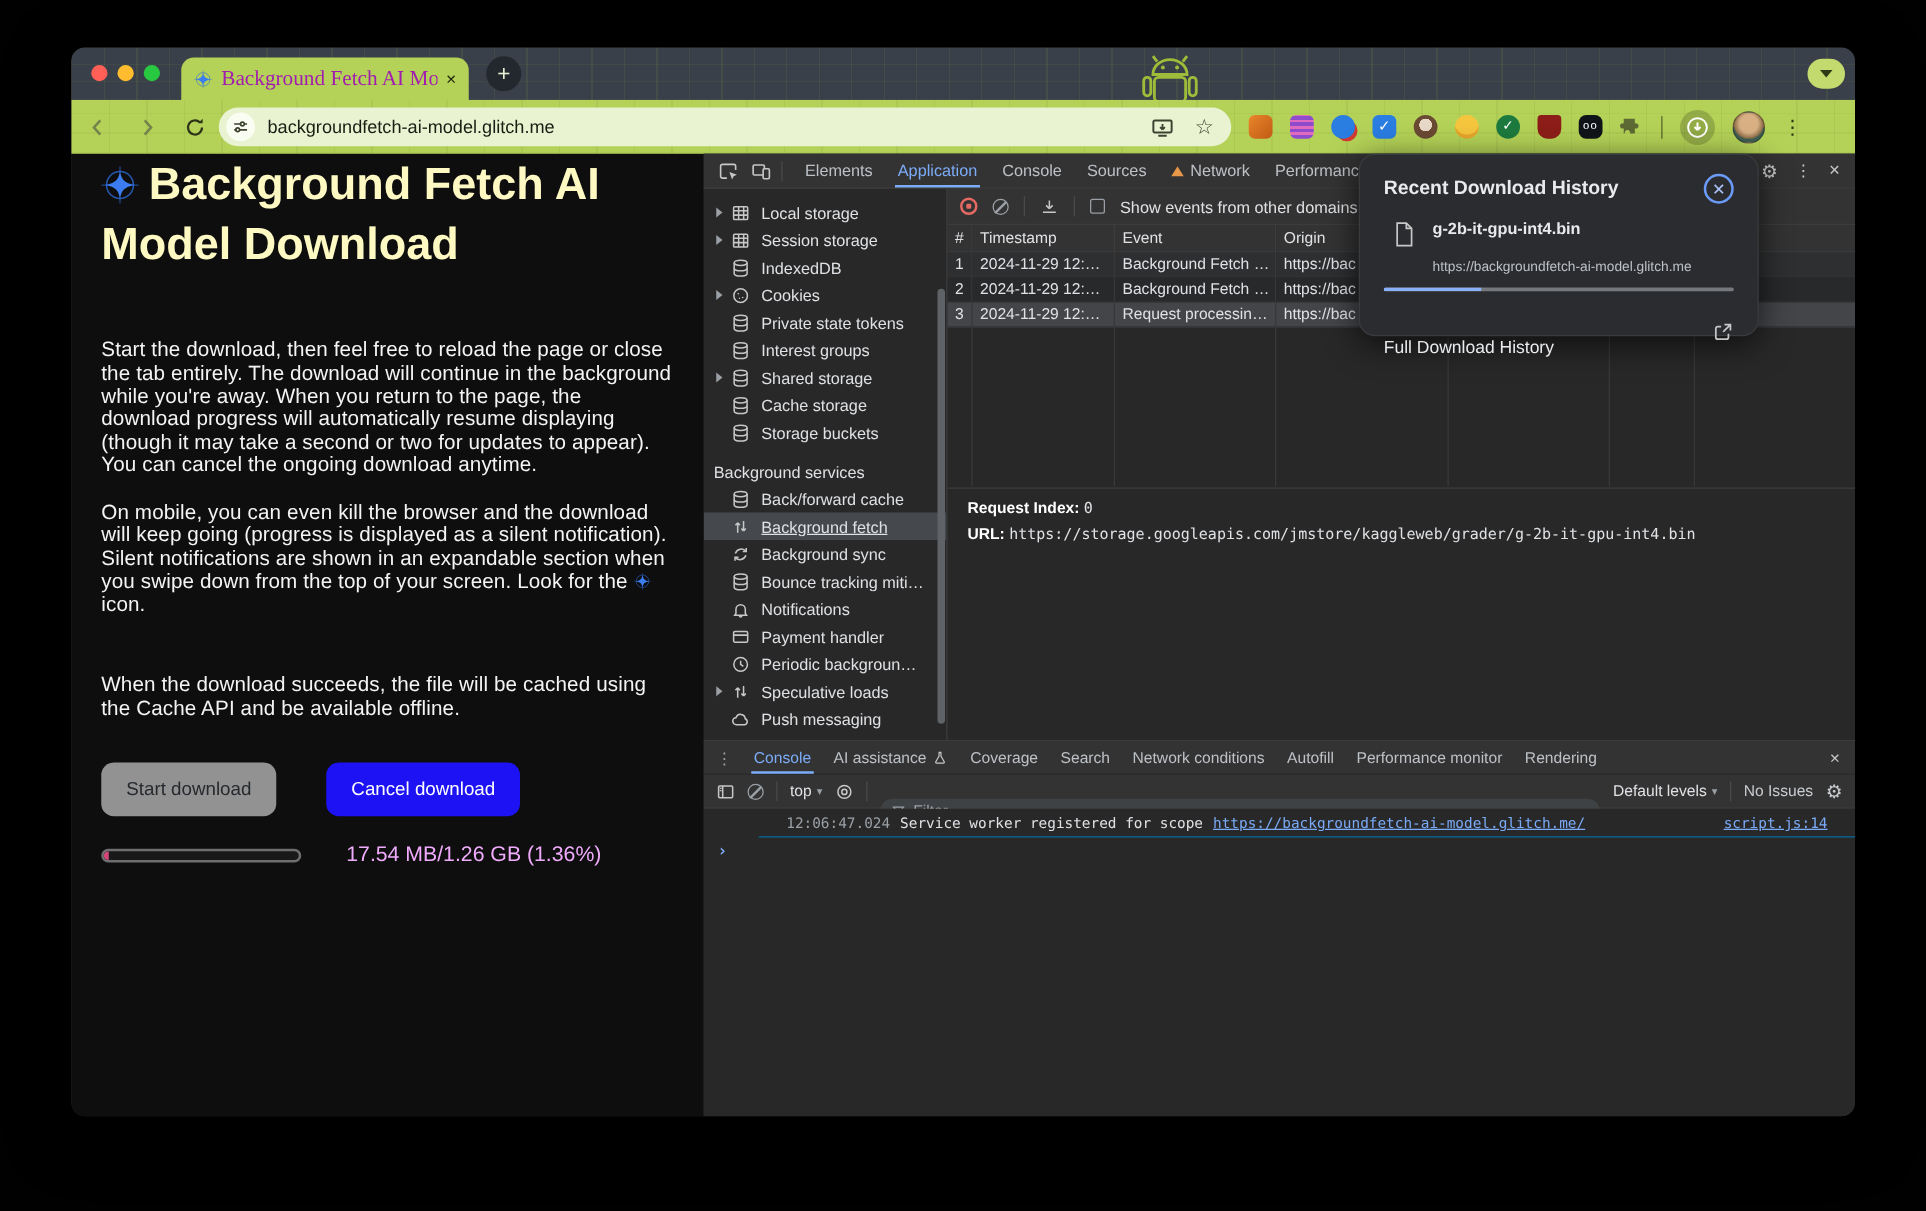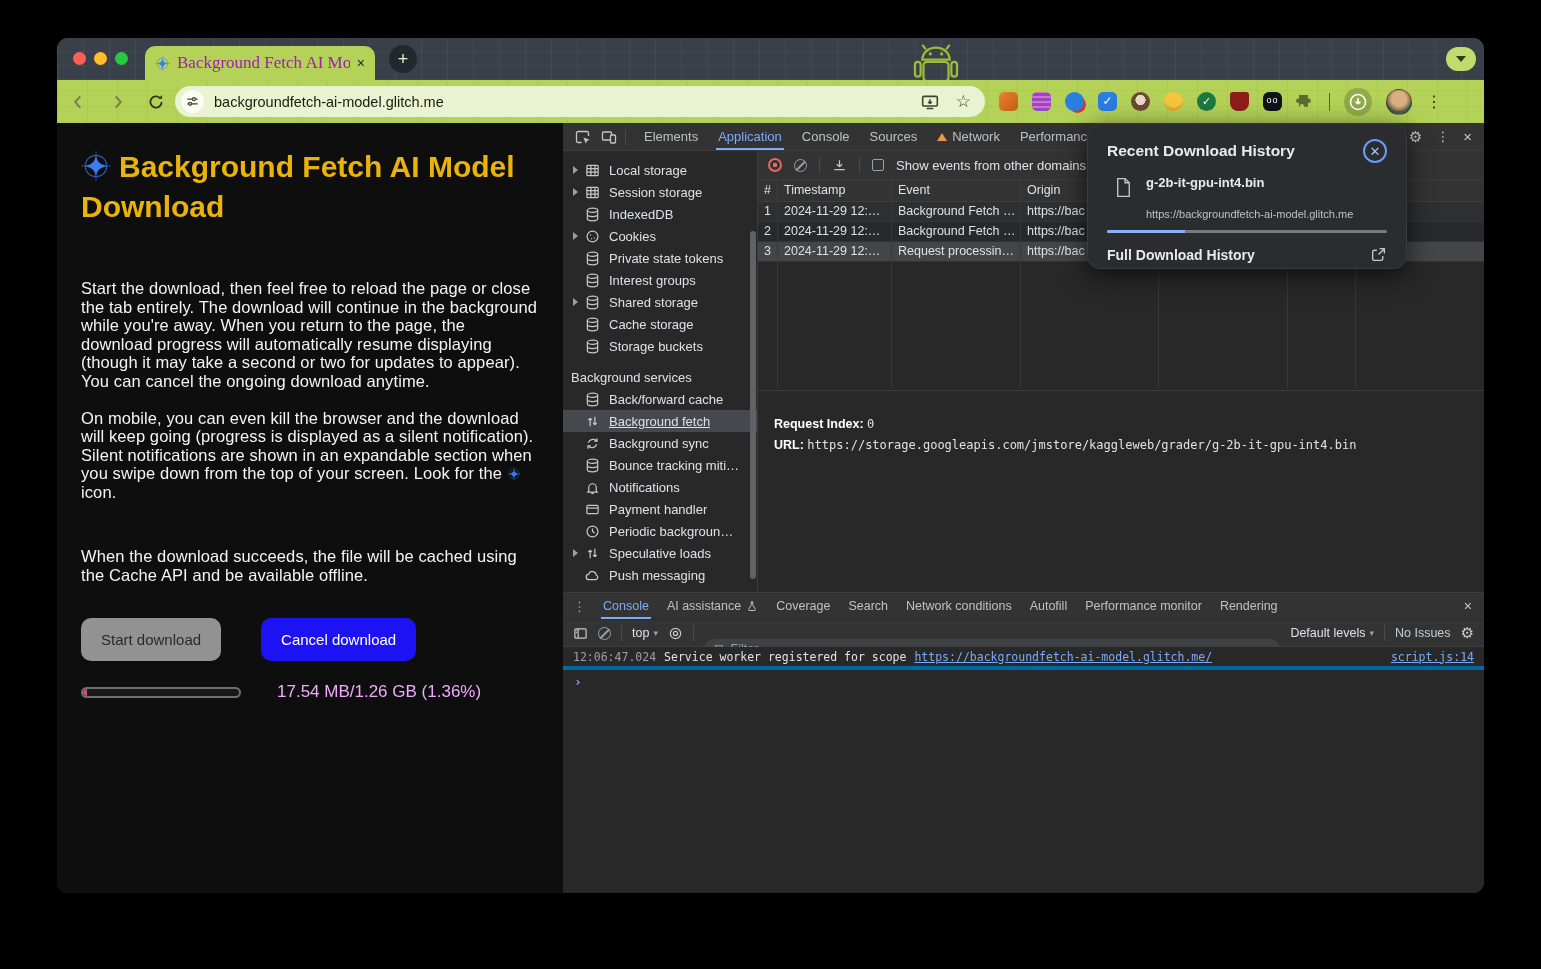--- a/index.html
+++ b/index.html
@@ -36,21 +36,21 @@
   .toolsep { width:1px; height:18px; background:#55632b; }
   .dlbtn { width:28px; height:28px; border-radius:50%; background:rgba(0,0,0,.18); display:flex; align-items:center; justify-content:center; }
   .avatar { width:26px; height:26px; border-radius:50%; background:radial-gradient(circle at 50% 38%,#d8b084 38%,#8a6a45 62%,#3f5e52 63%); border:1px solid rgba(0,0,0,.25); }
   .kebab { font-size:16px; color:#2c3317; }
 
   
   .content { display:flex; height:770px; }
 
   
   .page { width:506px; background:#0e0e0e; color:#f4f4f4; padding:0 24px; overflow:hidden; }
-  .page h1 { margin-top:24px; font-size:30px; font-weight:700; line-height:1.32; color:#eab308; }
+  .page h1 { font-size:36px; font-weight:700; line-height:1.32; color:#fef9c3; }
   .h1icon { display:inline-block; vertical-align:-4px; margin-right:8px; }
   .page p { font-size:16.5px; line-height:1.12; letter-spacing:.1px; }
   .p1{margin-top:53px}.p2{margin-top:19px}.p3{margin-top:46px}
   .inline-spark { display:inline-block; vertical-align:-2px; }
   .btnrow { margin-top:34px; display:flex; gap:40px; }
   .btn { border:none; border-radius:10px; font-size:15px; padding:0 20px; height:43px; font-family:inherit; }
   .btn-start { background:#929292; color:#262a2e; }
   .btn-cancel { background:#1d12f4; color:#fff; }
   .progrow { margin-top:21px; display:flex; align-items:center; gap:36px; }
   .pbar { width:160px; height:11px; border:2px solid #6e6e6e; border-radius:7px; background:#191919; overflow:hidden; }
@@ -87,57 +87,57 @@
   .block { width:13px; height:13px; border:1.6px solid #9aa0a6; border-radius:50%; position:relative; }
   .block::after { content:""; position:absolute; left:-1px; top:5px; width:13px; height:1.6px; background:#9aa0a6; transform:rotate(-45deg); }
   .cbox { width:12px; height:12px; border:1.5px solid #9aa0a6; border-radius:2px; }
 
   .etable { height:210px; display:grid; grid-template-columns:20px 114px 129px 138px 129px 68px 1fr; grid-auto-rows:min-content; font-size:12.5px; }
   .hc { height:22px; background:#333; border-right:1px solid #3d3d3d; border-bottom:1px solid #3d3d3d; padding:3px 6px 0; color:#dfe1e5; white-space:nowrap; overflow:hidden; }
   .dc { height:20px; border-right:1px solid #383838; border-bottom:1px solid #333; padding:2px 6px 0; white-space:nowrap; overflow:hidden; }
   .r1 .dc{background:#2d2f31}.r2 .dc{background:#28292b}.r3 .dc{background:#434549}
   .fc { height:127px; border-right:1px solid #383838; }
   .etable .last { border-right:none; }
-  .details { flex:1; border-top:1px solid #3c3c3c; padding:26px 16px; font-size:12.5px; }
+  .details { flex:1; border-top:1px solid #3c3c3c; padding:8px 16px; font-size:12.5px; }
   .dlabel { font-weight:bold; color:#fff; }
   .dval { font-family:"DejaVu Sans Mono",monospace; font-size:12px; color:#dfe1e5; }
   .details .line + .line { margin-top:7px; }
 
   .drawer { height:301px; border-top:1px solid #3c3c3c; display:flex; flex-direction:column; }
   .dr-tabbar { height:26px; background:#333; display:flex; align-items:center; font-size:12.5px; }
   .dr-kebab { color:#9aa0a6; font-size:13px; padding:0 8px 0 10px; }
   .dr-tab { position:relative; padding:0 9px; line-height:25px; color:#bdc1c6; white-space:nowrap; display:flex; align-items:center; gap:5px; }
   .dr-tab.sel { color:#7cacf8; }
   .dr-tab.sel::after { content:""; position:absolute; left:7px; right:7px; bottom:0; height:2px; background:#7cacf8; }
   .dr-toolbar { height:28px; background:#333; border-top:1px solid #2b2b2b; border-bottom:1px solid #3c3c3c; display:flex; align-items:center; gap:10px; padding:0 10px; }
   .ctx { color:#dfe1e5; font-size:12.5px; display:flex; align-items:center; gap:4px; }
   .dcaret { font-size:9px; color:#9aa0a6; }
   .filterpill { flex:1; height:20px; border-radius:11px; background:#3f4245; display:flex; align-items:center; padding:0 9px; gap:6px;margin-top:32px; }
   .filterpill input { background:transparent; border:none; outline:none; color:#dfe1e5; font-size:12.5px; font-family:inherit; width:100%; }
   .filterpill input::placeholder { color:#9aa0a6; }
   .dr-right { display:flex; align-items:center; gap:10px; color:#c9cdd1; font-size:12.5px; }
   .logs { flex:1; background:#282828; font-family:"DejaVu Sans Mono",monospace; font-size:11.5px; }
-  .logline { height:23px; border-bottom:4px solid #0369a1; display:flex; align-items:center; padding:0 10px; gap:8px; }
+  .logline { height:23px; border-bottom:1px solid #0369a1; display:flex; align-items:center; padding:0 22px; gap:8px;margin-left:44px; }
   .lts { color:#9aa0a6; } .lmsg { color:#dfe1e5; }
   .llink { color:#7babf8; text-decoration:underline; }
   .lsrc { margin-left:auto; color:#7babf8; text-decoration:underline; }
   .promptline { height:23px; display:flex; align-items:center; padding:0 11px; color:#7cacf8; font-size:13px; font-weight:bold; }
 
   
   .popup { position:absolute; left:1030px; top:85px; width:320px; height:146px; background:#2b2c2f; border:1px solid #3a3b3e; border-radius:13px; box-shadow:0 6px 26px rgba(0,0,0,.65); z-index:99; padding:15px 19px 13px; color:#e8eaed; }
   .pop-head { display:flex; align-items:center; }
   .pop-title { font-size:15.5px; font-weight:bold; }
   .pop-close { margin-left:auto; width:24px; height:24px; border-radius:50%; border:2px solid #6b9bf8; color:#a9c3fa; font-size:13px; display:flex; align-items:center; justify-content:center; }
   .pop-file { display:flex; margin-top:12px; gap:14px; align-items:flex-start; padding-left:8px; }
   .pop-fname { font-size:13px; font-weight:bold; }
   .pop-furl { font-size:11px; color:#bdc1c6; margin-top:18px; }
   .pop-bar { margin-top:10px; height:3px; border-radius:2px; background:#75797d; overflow:hidden; }
   .pop-bar-fill { height:100%; background:#8ab1f7; }
   .pop-foot { margin-top:13px; display:flex; align-items:center; }
-  .pop-footlbl { font-size:14px; font-weight:bold; }
+  .pop-footlbl { font-size:14px; font-weight:normal;margin-top:23px; }
   .pop-ext { margin-left:auto; display:flex; }
 
   svg.si { stroke:#c7c7c7; fill:none; stroke-width:1.3; }
   .hidden-defs { position:absolute; width:0; height:0; overflow:hidden; }
 </style>
 </head>
 <body>
 
 <svg class="hidden-defs" xmlns="http://www.w3.org/2000/svg">
   <defs>

